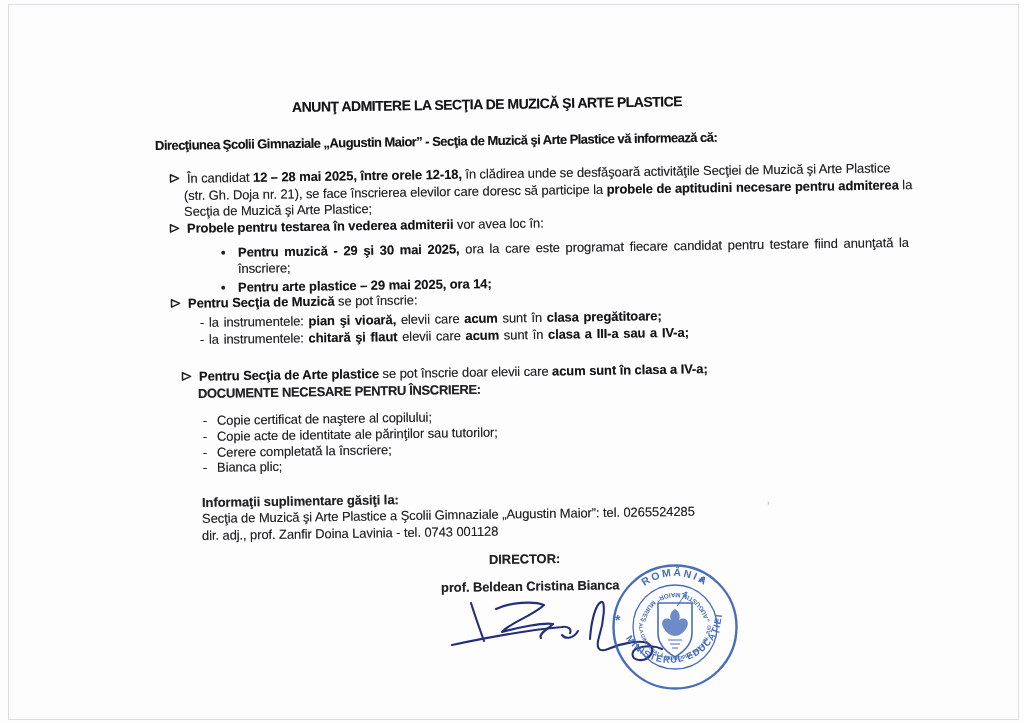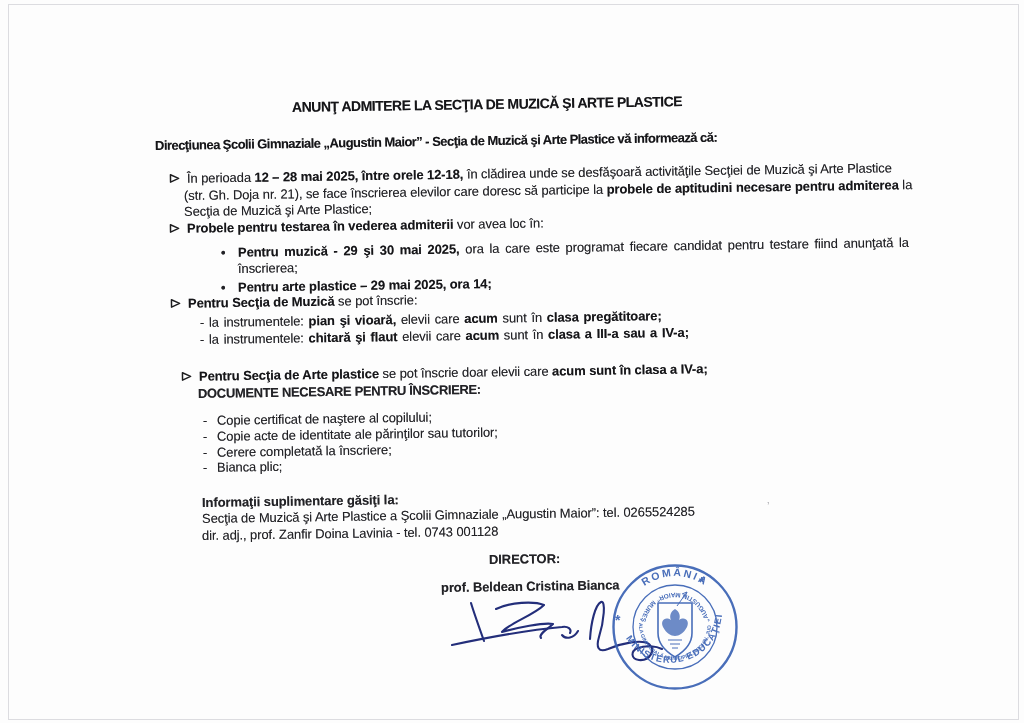--- a/index.html
+++ b/index.html
@@ -50,36 +50,36 @@
 <div class="page-edge"></div>
 
 <div class="line title" style="left:292px;top:100px;">ANUNŢ ADMITERE LA SECŢIA DE MUZICĂ ŞI ARTE PLASTICE</div>
 
 <div class="line subtitle" style="left:155px;top:138px;">Direcţiunea Şcolii Gimnaziale „Augustin Maior” - Secţia de Muzică şi Arte Plastice  vă informează că:</div>
 
 <div class="line flexline" style="left:169px;top:171px;">
   <svg class="arr-ico" width="11" height="11" viewBox="0 0 11 11">
       <path d="M 1.5,1.8 L 9.6,5.5 L 1.5,9.2 Z" fill="#ffffff" stroke="#1d1d1f" stroke-width="1.5" stroke-linejoin="round"></path>
     </svg>
-  <span><span>În perioada </span><b>12 – 28 mai 2025, între orele 12-18,</b><span>  în clădirea unde se desfăşoară activităţile Secţiei de Muzică şi Arte Plastice</span></span>
+  <span><span>În candidat </span><b>12 – 28 mai 2025, între orele 12-18,</b><span>  în clădirea unde se desfăşoară activităţile Secţiei de Muzică şi Arte Plastice</span></span>
 </div>
 <div class="line" style="left:184px;top:188px;"><span>(str. Gh. Doja nr. 21), se face înscrierea elevilor care doresc să participe la </span><b>probele de aptitudini necesare pentru admiterea</b><span> la</span></div>
 <div class="line" style="left:184px;top:204px;"><span>Secţia de Muzică şi Arte Plastice;</span></div>
 
 <div class="line flexline" style="left:169px;top:221px;">
   <svg class="arr-ico" width="11" height="11" viewBox="0 0 11 11">
       <path d="M 1.5,1.8 L 9.6,5.5 L 1.5,9.2 Z" fill="#ffffff" stroke="#1d1d1f" stroke-width="1.5" stroke-linejoin="round"></path>
     </svg>
   <span><b>Probele pentru testarea în vederea admiterii</b><span> vor avea loc în:</span></span>
 </div>
 <div class="line flexline wsp" style="left:221px;top:245px;">
   <span class="blt">•</span>
   <span><b>Pentru muzică - 29 şi 30 mai 2025,</b><span> ora la care este programat fiecare candidat pentru testare  fiind anunţată la</span></span>
 </div>
-<div class="line" style="left:238px;top:261px;"><span>înscrierea;</span></div>
+<div class="line" style="left:238px;top:261px;"><span>înscriere;</span></div>
 <div class="line flexline" style="left:221px;top:280px;">
   <span class="blt">•</span>
   <span><b>Pentru arte plastice – 29 mai 2025, ora 14;</b></span>
 </div>
 
 <div class="line flexline" style="left:170px;top:296px;">
   <svg class="arr-ico" width="11" height="11" viewBox="0 0 11 11">
       <path d="M 1.5,1.8 L 9.6,5.5 L 1.5,9.2 Z" fill="#ffffff" stroke="#1d1d1f" stroke-width="1.5" stroke-linejoin="round"></path>
     </svg>
   <span><b>Pentru Secţia de Muzică</b><span> se pot înscrie:</span></span>

